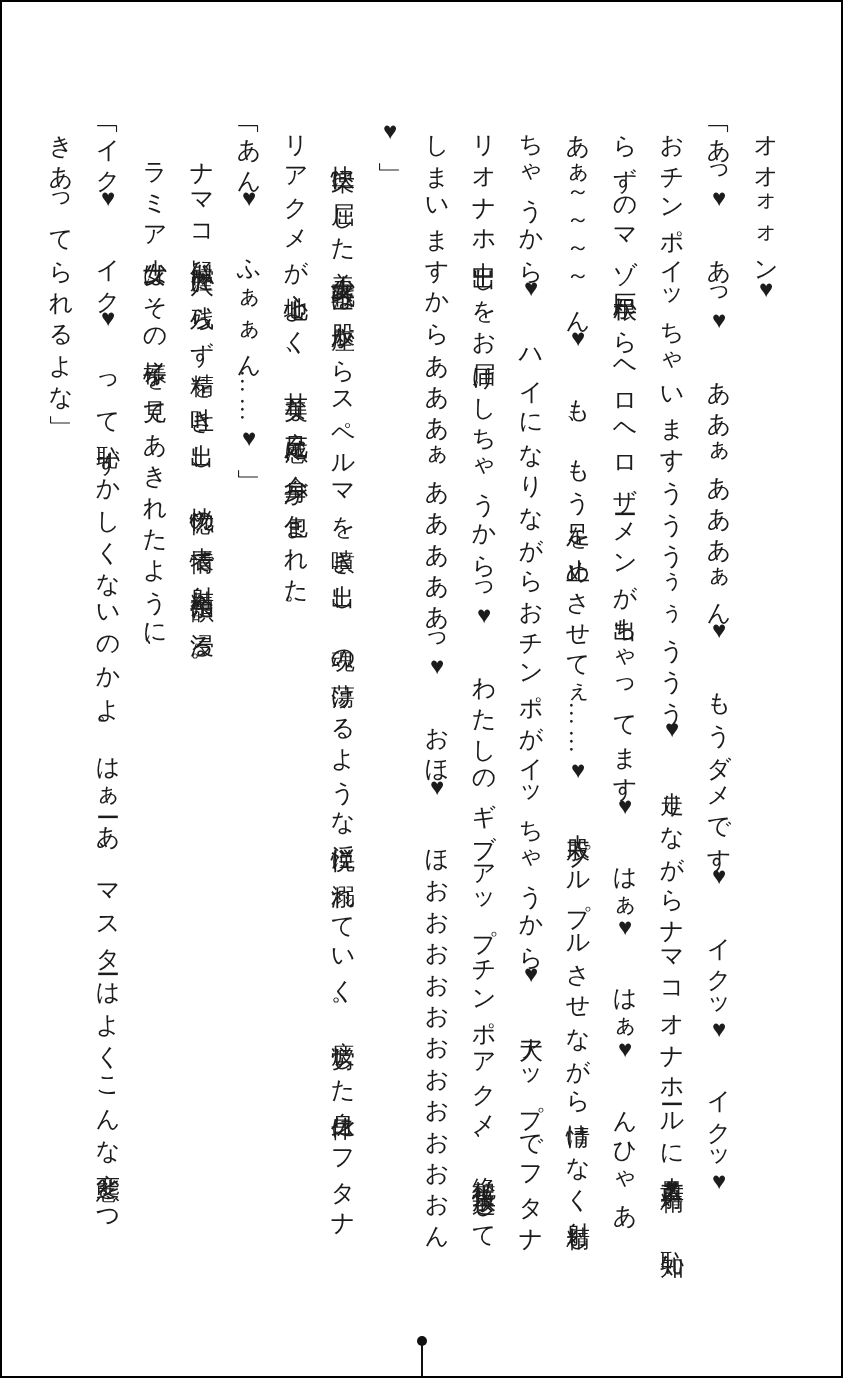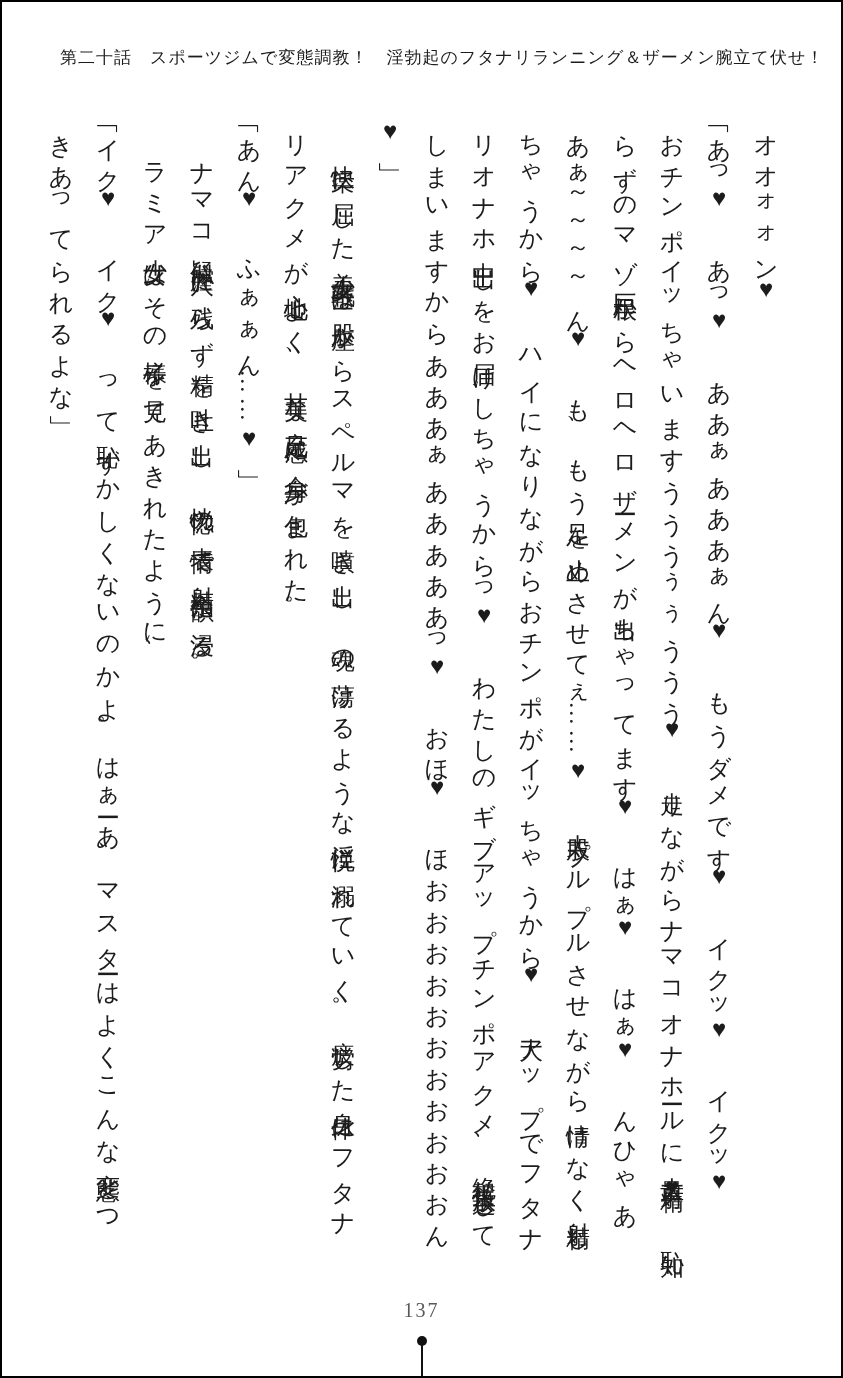--- a/index.html
+++ b/index.html
@@ -68,30 +68,28 @@
     width: 2px;
     height: 32px;
     background: #111111;
   }
 </style>
 </head>
 <body>
 
 <div class="page">
 
-  <div class="chapter-header">第二十話　スポーツジムで変態調教！　淫勃起のフタナリランニング＆ザーメン腕立て伏せ！</div>
 
   <div class="body-text">
     <p>オオォォン♥</p>
     <p>「あっ♥　あっ♥　ああぁあああぁん♥　もうダメです♥　イクッ♥　イクッ♥　おチンポイッちゃいますうううぅぅううう♥　走りながらナマコオナホールに大量射精♥　恥知らずのマゾ巨根からヘロヘロザーメンが出ちゃってます♥　はぁ♥　はぁ♥　んひゃああぁ～～～～ん♥　も、もう足を止めさせてぇ……♥　太股プルプルさせながら情けなく射精しちゃうから♥　ハイになりながらおチンポがイッちゃうから♥　大アップでフタナリオナホ中出しをお届けしちゃうからっ♥　わたしのギブアップチンポアクメ、絶賛生放送してしまいますからあああぁあああああっ♥　おほ♥　ほおおおおおおおおおおおん♥」</p>
     <p>　快楽に屈した美少女戦士は股座からスペルマを噴き出し、魂の蕩けるような淫悦に溺れていく。疲労した身体にフタナリアクメが心地よく、甘美な充足感に全身が包まれた。</p>
     <p>「あん♥　ふぁぁん……♥」</p>
     <p>　ナマコ疑似膣穴に残らず精を吐き出し、恍惚の表情で射精余韻に浸る。</p>
     <p>　ラミア少女はその様子を見てあきれたように、</p>
     <p>「イク♥　イク♥　って恥ずかしくないのかよ。はぁーあ、マスターはよくこんな変態とつきあってられるよな」</p>
   </div>
 
-  <div class="page-number">137</div>
 
   <div class="footer-dot"></div>
   <div class="footer-stem"></div>
 
 </div>
 
 </body></html>

